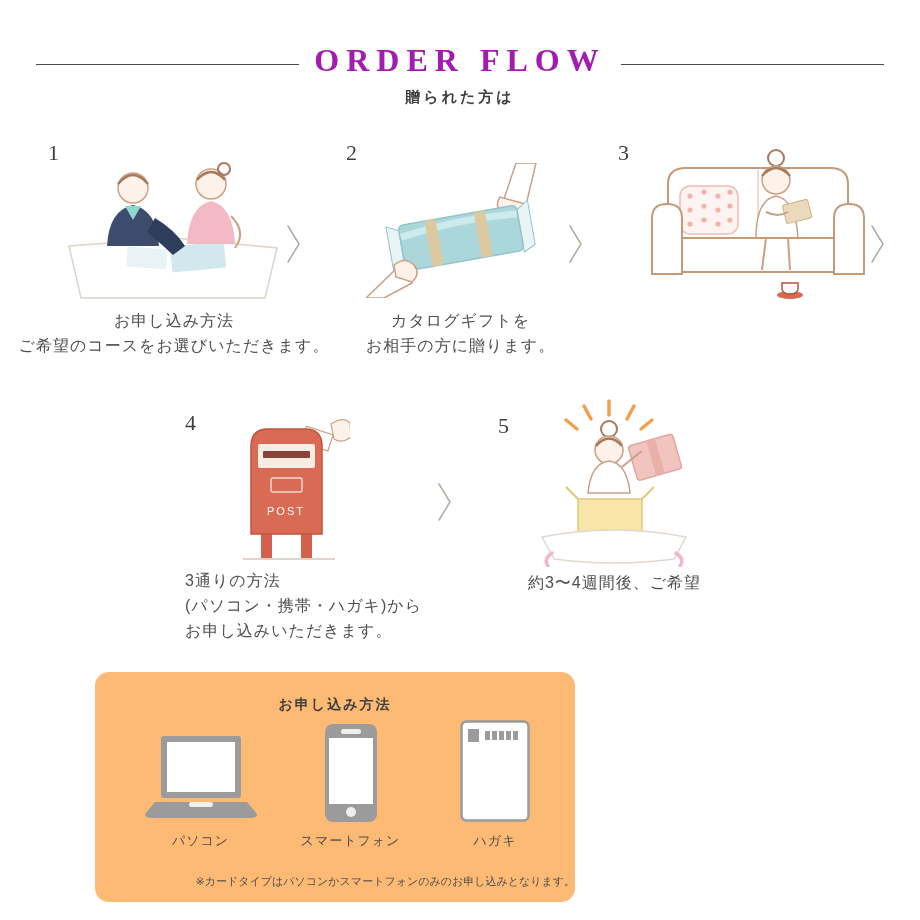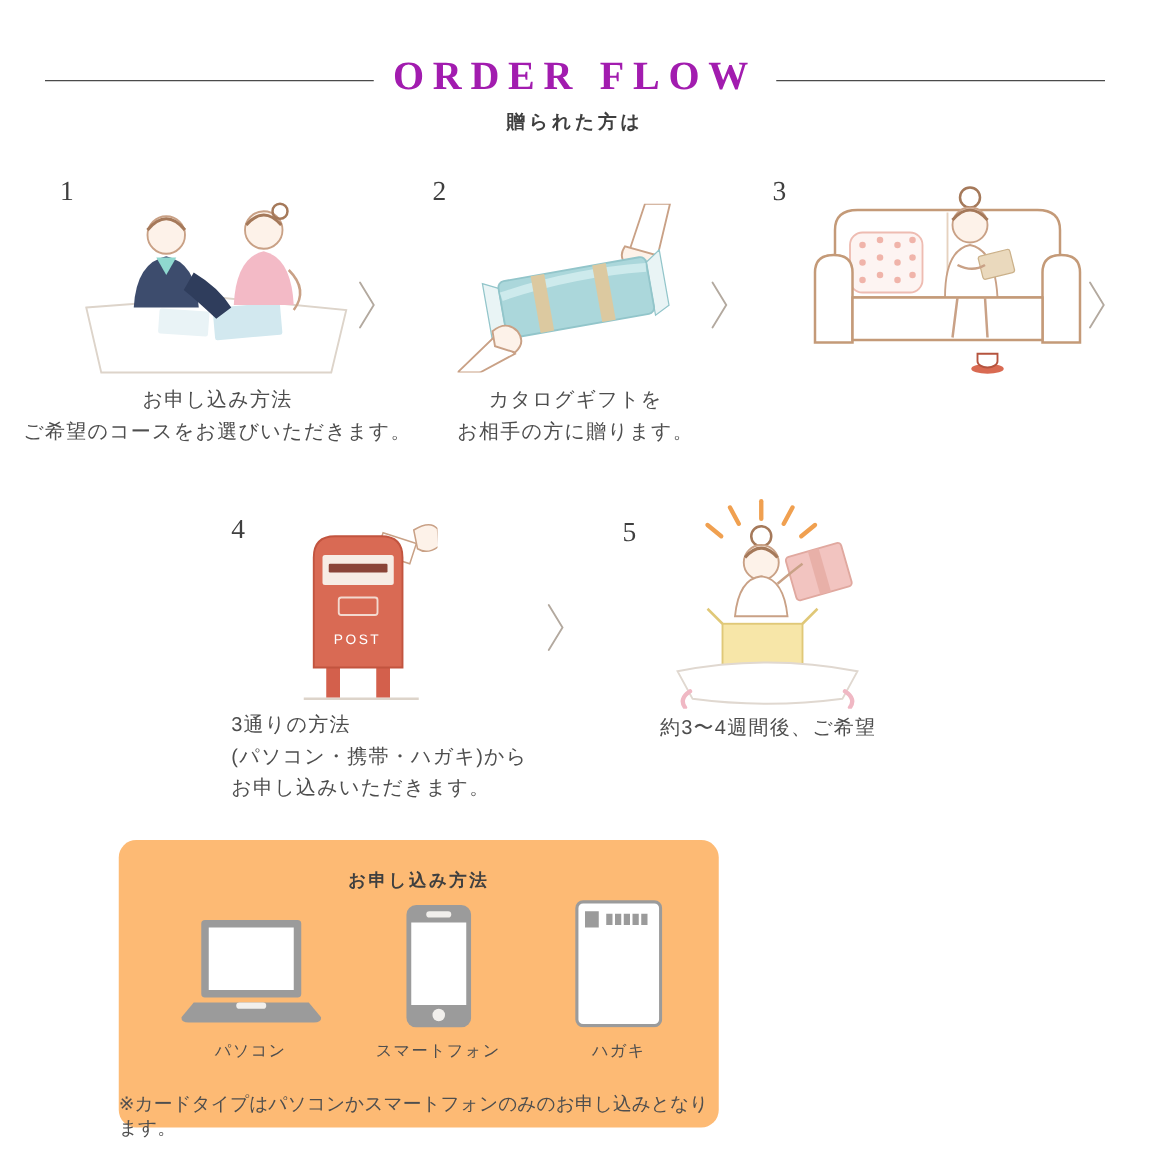--- a/index.html
+++ b/index.html
@@ -60,22 +60,22 @@
   .methods { position:absolute; left:95px; top:672px; width:480px; height:230px;
              background:#fdba74; border-radius:14px; }
   .m-title { position:absolute; top:24px; left:0; width:100%; text-align:center;
              font-size:14px; font-weight:bold; letter-spacing:2px; color:#3f3f3f; }
   .method { position:absolute; top:46px; height:132px; display:flex;
             flex-direction:column; align-items:center; justify-content:flex-end; }
   .method-pc   { left:38px;  width:135px;justify-content:flex-end; }
   .method-phone{ left:198px; width:115px; }
   .method-card { left:339px; width:122px; }
   .m-label { margin-top:10px; font-size:13px; letter-spacing:1px; color:#4e4e4e; }
-  .m-note { position:absolute; top:202px; left:0; width:100%; text-align:left;
-            font-size:15px; color:#4e4e4e; }
+  .m-note { position:absolute; top:202px; left:0; width:100%; text-align:right;
+            font-size:11px; color:#4e4e4e; }
 </style>
 </head>
 <body>
 
 <div class="page">
 
   <div class="hr-line hr-left"></div>
   <div class="hr-line hr-right"></div>
   <h1 class="title">ORDER FLOW</h1>
   <div class="subtitle">贈られた方は</div>

